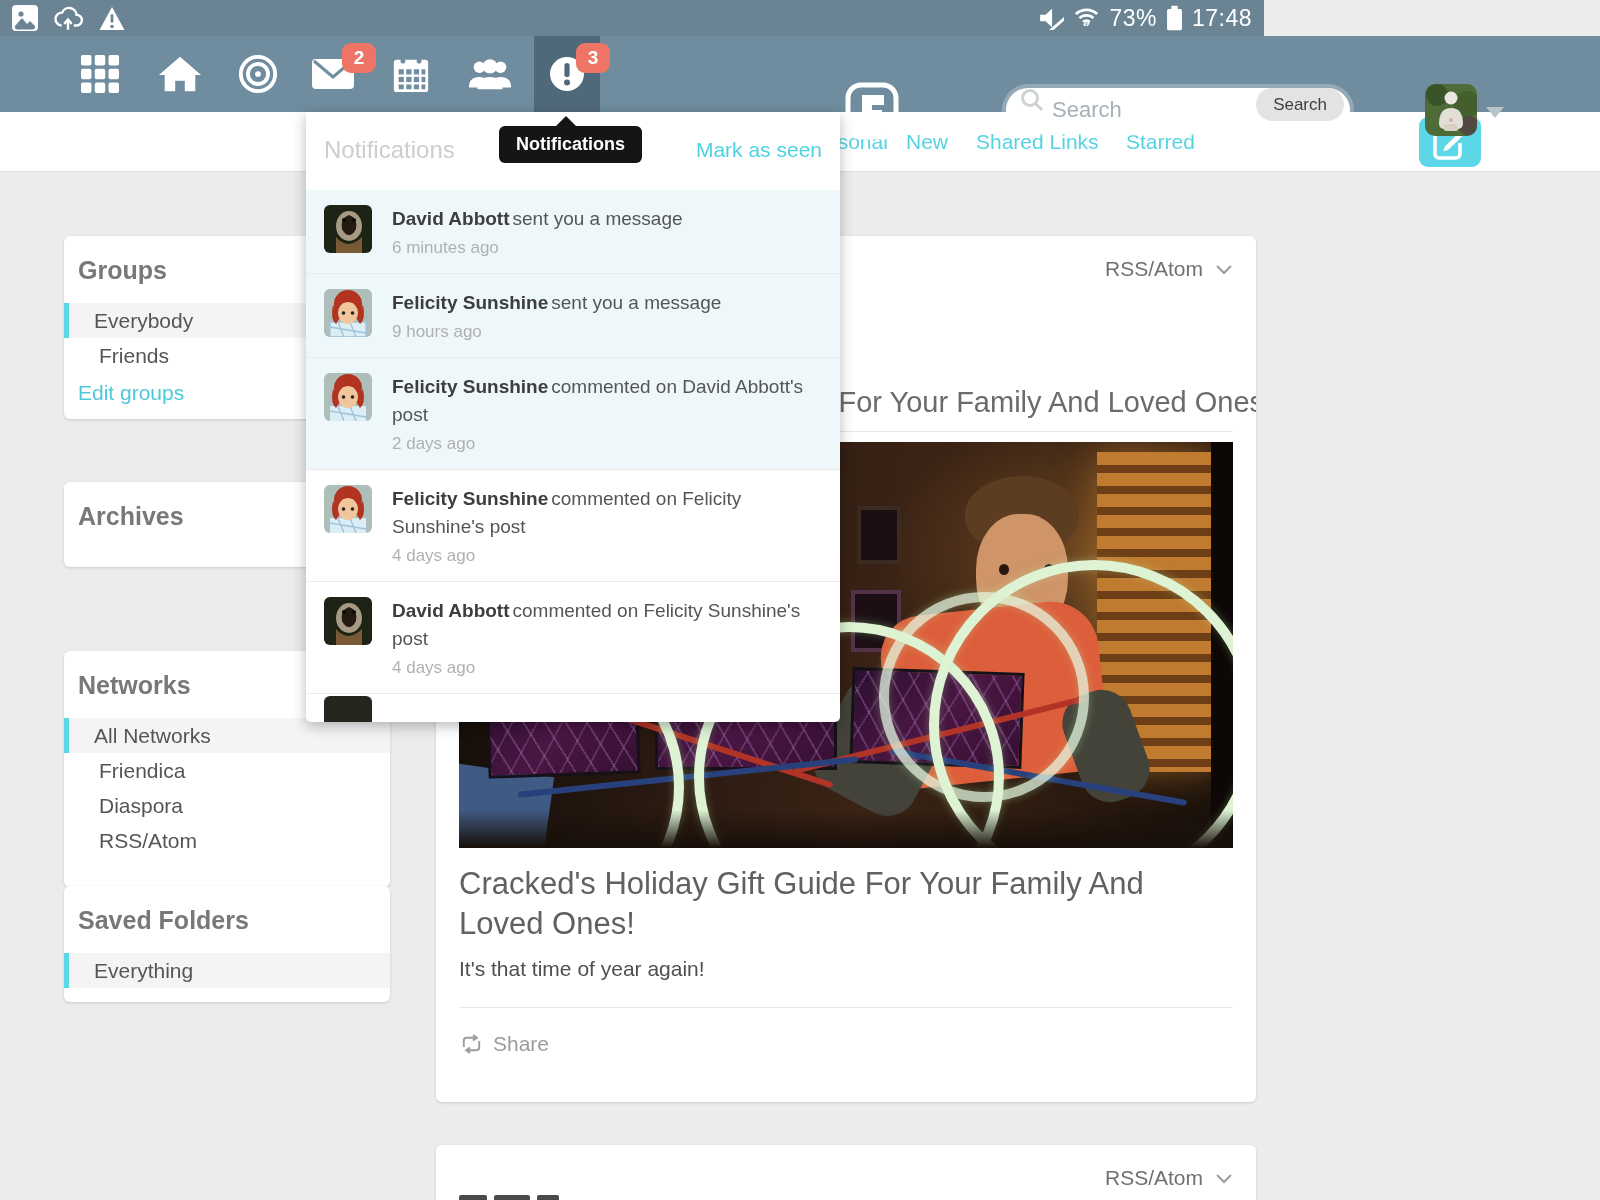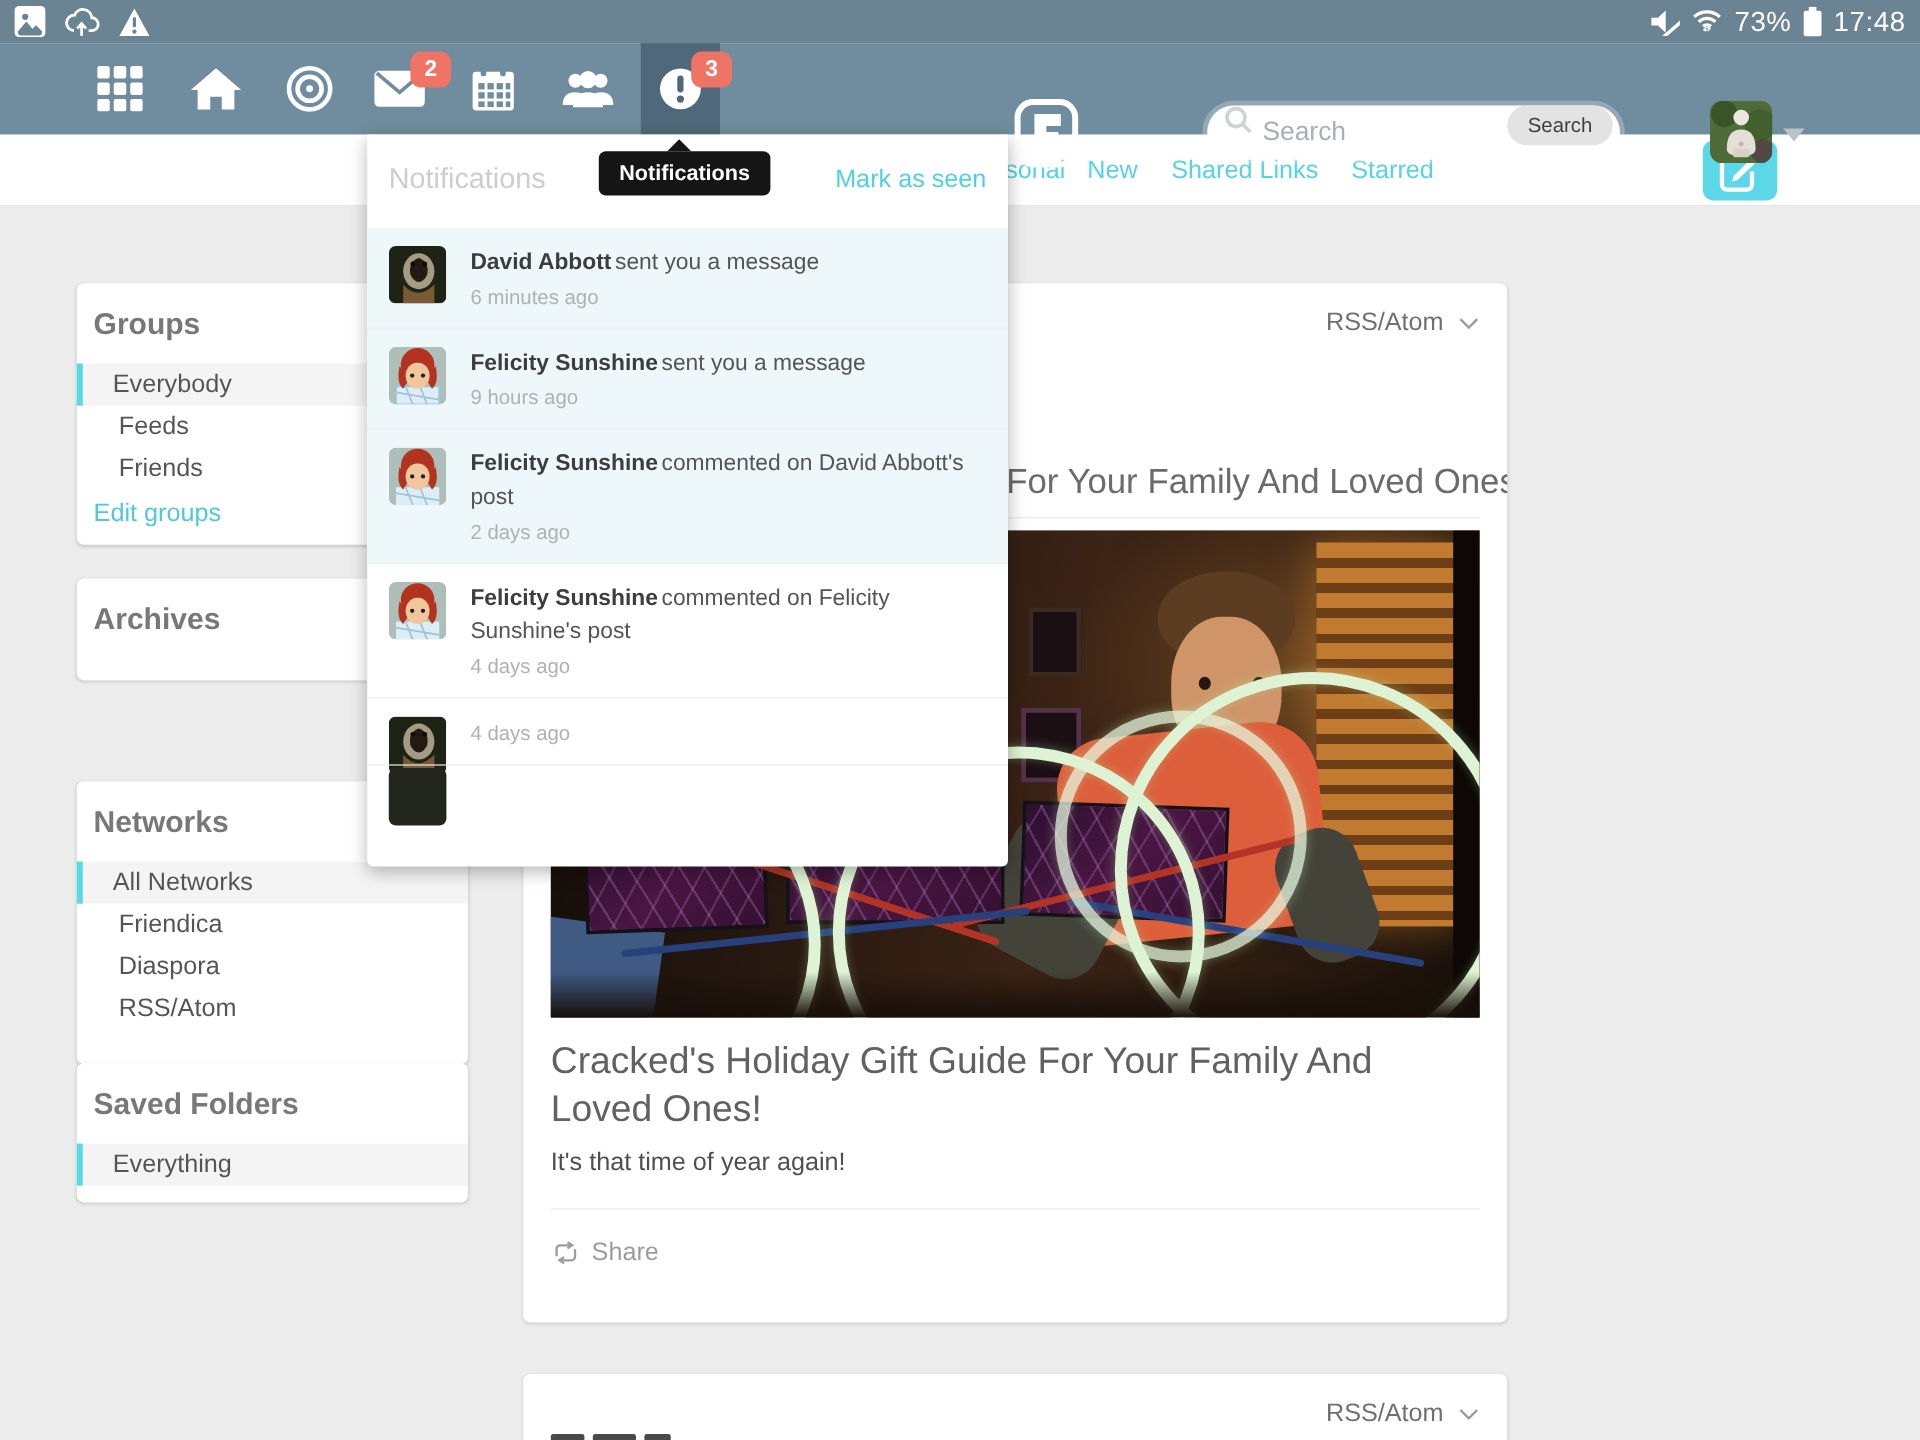--- a/index.html
+++ b/index.html
@@ -5,21 +5,21 @@
   * { box-sizing: border-box; margin: 0; padding: 0; }
   html, body { width: 1600px; height: 1200px; }
   body {
     position: relative; overflow: hidden;
     background: #ececec;
     font-family: "Liberation Sans", "DejaVu Sans", sans-serif;
     -webkit-font-smoothing: antialiased;
   }
 
   
-  .status-bar { position: absolute; left:0; top:0; width:1600px; height:36px;
+  .status-bar { position: absolute; left:0; top:0; width:1264px; height:36px;
     background:#6b8493; display:flex; align-items:center; justify-content:space-between;
     padding:0 12px; z-index:40; }
   .sb-left, .sb-right { display:flex; align-items:center; gap:14px; }
   .sb-right { gap:9px; }
   .sb-text { color:#fff; font-size:23px; font-weight:400; letter-spacing:.5px; }
 
   
   .nav-bar { position:absolute; left:0; top:36px; width:1600px; height:76px;
     background:#6f8d9e; z-index:40; }
   .nav-item { position:absolute; top:0; height:76px; width:66px;
@@ -343,21 +343,20 @@
           <path d="M18 27 l-4.5 1.2 L14.7 23.7 29 9.4 l3.6 3.6 z" fill="#fff"></path>
           <path d="M30.6 7.8 l3.6 3.6 2.4-2.4 -3.6-3.6 z" fill="#fff"></path>
         </svg>
     </span>
   </div>
 </div>
 
 <div class="card side-card sc-groups">
   <div class="side-title">Groups</div>
   <div class="side-row selected">Everybody</div>
-  <div class="side-row">Feeds</div>
   <div class="side-row">Friends</div>
   <div class="side-link">Edit groups</div>
 </div>
 
 <div class="card side-card sc-archives">
   <div class="side-title">Archives</div>
 </div>
 
 <div class="card side-card sc-networks">
   <div class="side-title">Networks</div>
@@ -528,20 +527,21 @@
     <span class="n-avatar">
       <svg width="48" height="48" viewBox="0 0 48 48">
           <rect width="48" height="48" fill="#1e2415"></rect>
           <path d="M12 32 Q24 46 38 32 L38 48 L12 48 Z" fill="#7a5a35"></path>
           <ellipse cx="25" cy="21" rx="13" ry="15" fill="#a59a82"></ellipse>
           <path d="M25 10 Q34 13 32 24 Q29 30 25 30 Q21 30 18 24 Q16 13 25 10 Z" fill="#241a12"></path>
           <circle cx="20" cy="15" r="2" fill="#0e0a06"></circle>
           <circle cx="30" cy="15" r="2" fill="#0e0a06"></circle>
         </svg>
     </span>
+    <div class="n-line"><b>David Abbott</b><span>commented on Felicity Sunshine's post</span></div>
     <div class="n-time">4 days ago</div>
   </div>
 
   <div class="notif-partial">
     <span class="n-avatar"></span>
   </div>
 </div>
 
 <div class="tooltip">Notifications</div>
 

